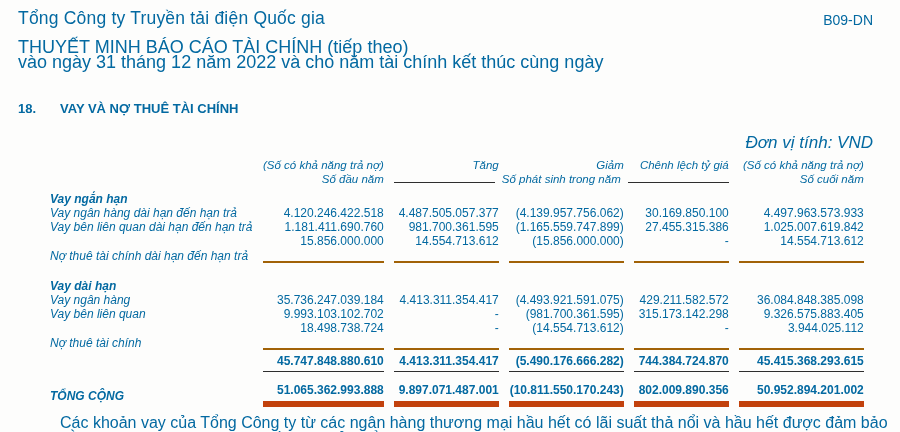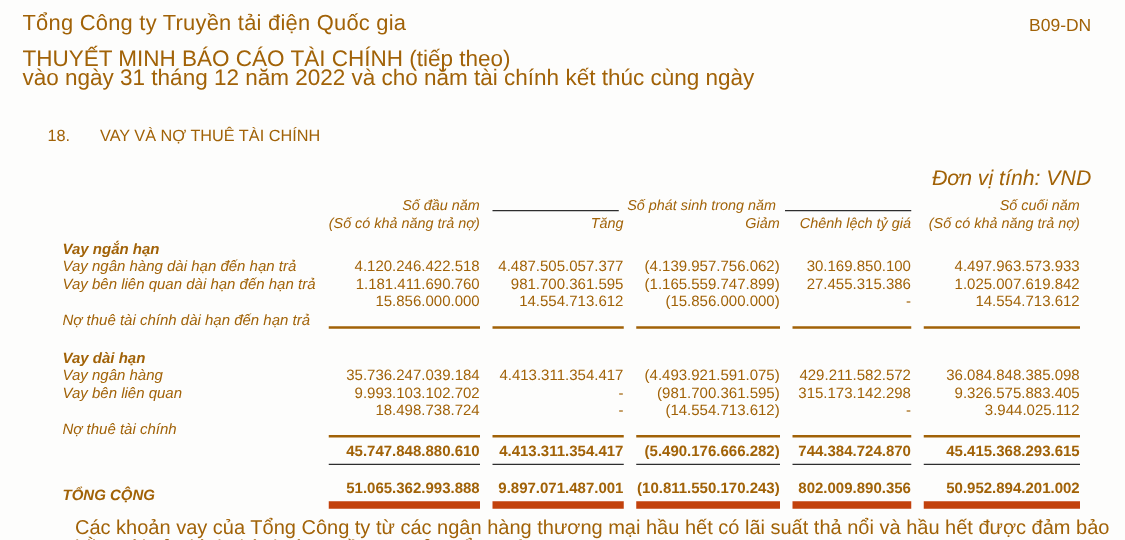--- a/index.html
+++ b/index.html
@@ -2,31 +2,31 @@
 <html><head>
 <meta charset="utf-8">
 <style>
   * { margin:0; padding:0; box-sizing:border-box; }
   html,body { background:#ffffff; }
   .page {
     position:relative;
     width:900px; height:432px;
     background:#fdfdfc;
     font-family:"Liberation Sans", sans-serif;
-    color:#a16207;
+    color:#0369a1;
     padding:8px 0 0 18px;
     overflow:hidden;
   }
   
   .top-row { display:flex; justify-content:space-between; align-items:flex-end; width:855px; }
   .company { font-size:17.5px; font-weight:400; letter-spacing:.2px; }
   .form-code { font-size:14px; padding-bottom:1px; }
   .doc-title-block { margin-top:11px; font-size:18px; line-height:15px; }
   
-  .section-row { display:flex; margin-top:31px; font-weight:normal; font-size:13px;margin-left:20px; }
+  .section-row { display:flex; margin-top:31px; font-weight:bold; font-size:13px; }
   .section-num { width:42px; }
   
   .unit-note { width:855px; text-align:right; font-style:italic; font-size:17px; margin-top:17px; }
   
   table.fin {
     margin-top:5px;
     table-layout:fixed;
     border-collapse:separate;
     border-spacing:10px 0;
     font-size:12px;
@@ -89,40 +89,40 @@
         <col class="c2">
         <col class="c3">
         <col class="c4">
         <col class="c5">
         <col class="c6">
     </colgroup>
 
     <tbody>
         <tr>
       <td class="lbl"></td>
+      <td class="num ith">(Số có khả năng trả nợ)</td>
+      <td class="num ith">Tăng</td>
+      <td class="num ith">Giảm</td>
+      <td class="num ith">Chênh lệch tỷ giá</td>
+      <td class="num ith">(Số có khả năng trả nợ)</td>
+    </tr>
+
+    <tr>
+      <td class="lbl"></td>
       <td class="num ith">Số đầu năm</td>
       <td colspan="3">
         <div class="grp-span">
           <span class="hline"></span>
           <span class="grp-label">Số phát sinh trong năm</span>
           <span class="hline"></span>
         </div>
       </td>
       <td class="num ith">Số cuối năm</td>
     </tr>
 
-    <tr>
-      <td class="lbl"></td>
-      <td class="num ith">(Số có khả năng trả nợ)</td>
-      <td class="num ith">Tăng</td>
-      <td class="num ith">Giảm</td>
-      <td class="num ith">Chênh lệch tỷ giá</td>
-      <td class="num ith">(Số có khả năng trả nợ)</td>
-    </tr>
-
     <tr class="group-name">
       <td class="lbl">Vay ngắn hạn</td>
       <td></td>
           <td></td>
           <td></td>
           <td></td>
           <td></td>
     </tr>
     <tr>
       <td class="lbl">Vay ngân hàng dài hạn đến hạn trả</td>

